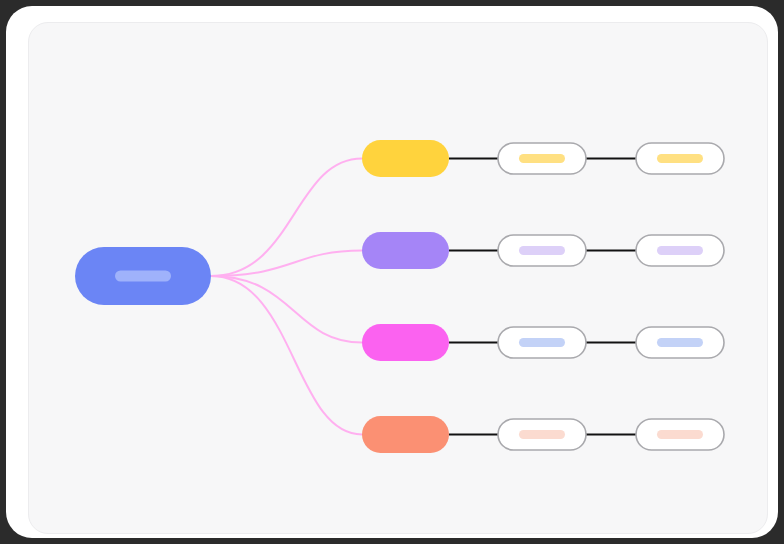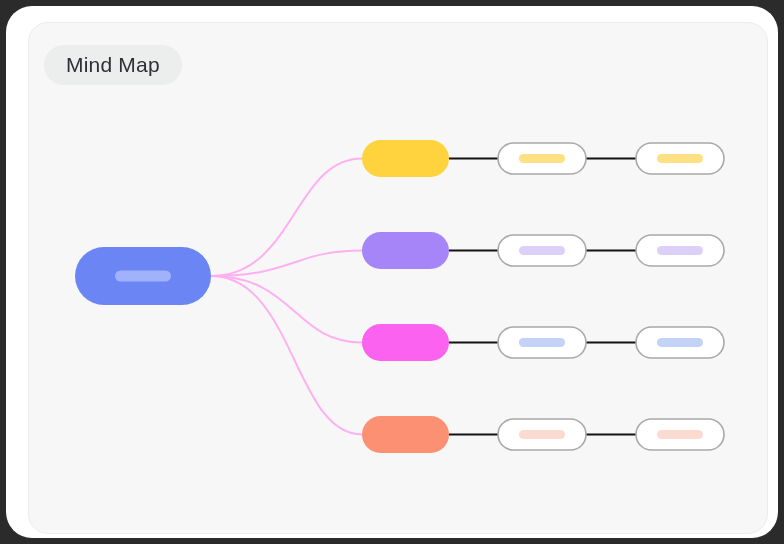--- a/index.html
+++ b/index.html
@@ -103,23 +103,20 @@
 </style>
 </head>
 <body>
 
 <div id="app-root">
 
   <div id="window-frame">
 
     <div id="canvas-panel">
 
-      <div id="title-pill">
-        <span class="title-text">Mind Map</span>
-      </div>
 
       <svg id="diagram-svg" viewBox="0 0 740 512" xmlns="http://www.w3.org/2000/svg">
           <g>
             <path d="M 182 253 C 265.05 253, 265.05 135.5, 333 135.5" class="branch-curve"></path>
             <path d="M 182 253 C 265.05 253, 265.05 227.5, 333 227.5" class="branch-curve"></path>
             <path d="M 182 253 C 265.05 253, 265.05 319.5, 333 319.5" class="branch-curve"></path>
             <path d="M 182 253 C 265.05 253, 265.05 411.5, 333 411.5" class="branch-curve"></path>
           </g>
           <g>
             <line x1="420" y1="135.5" x2="469" y2="135.5" class="leaf-connector"></line>

